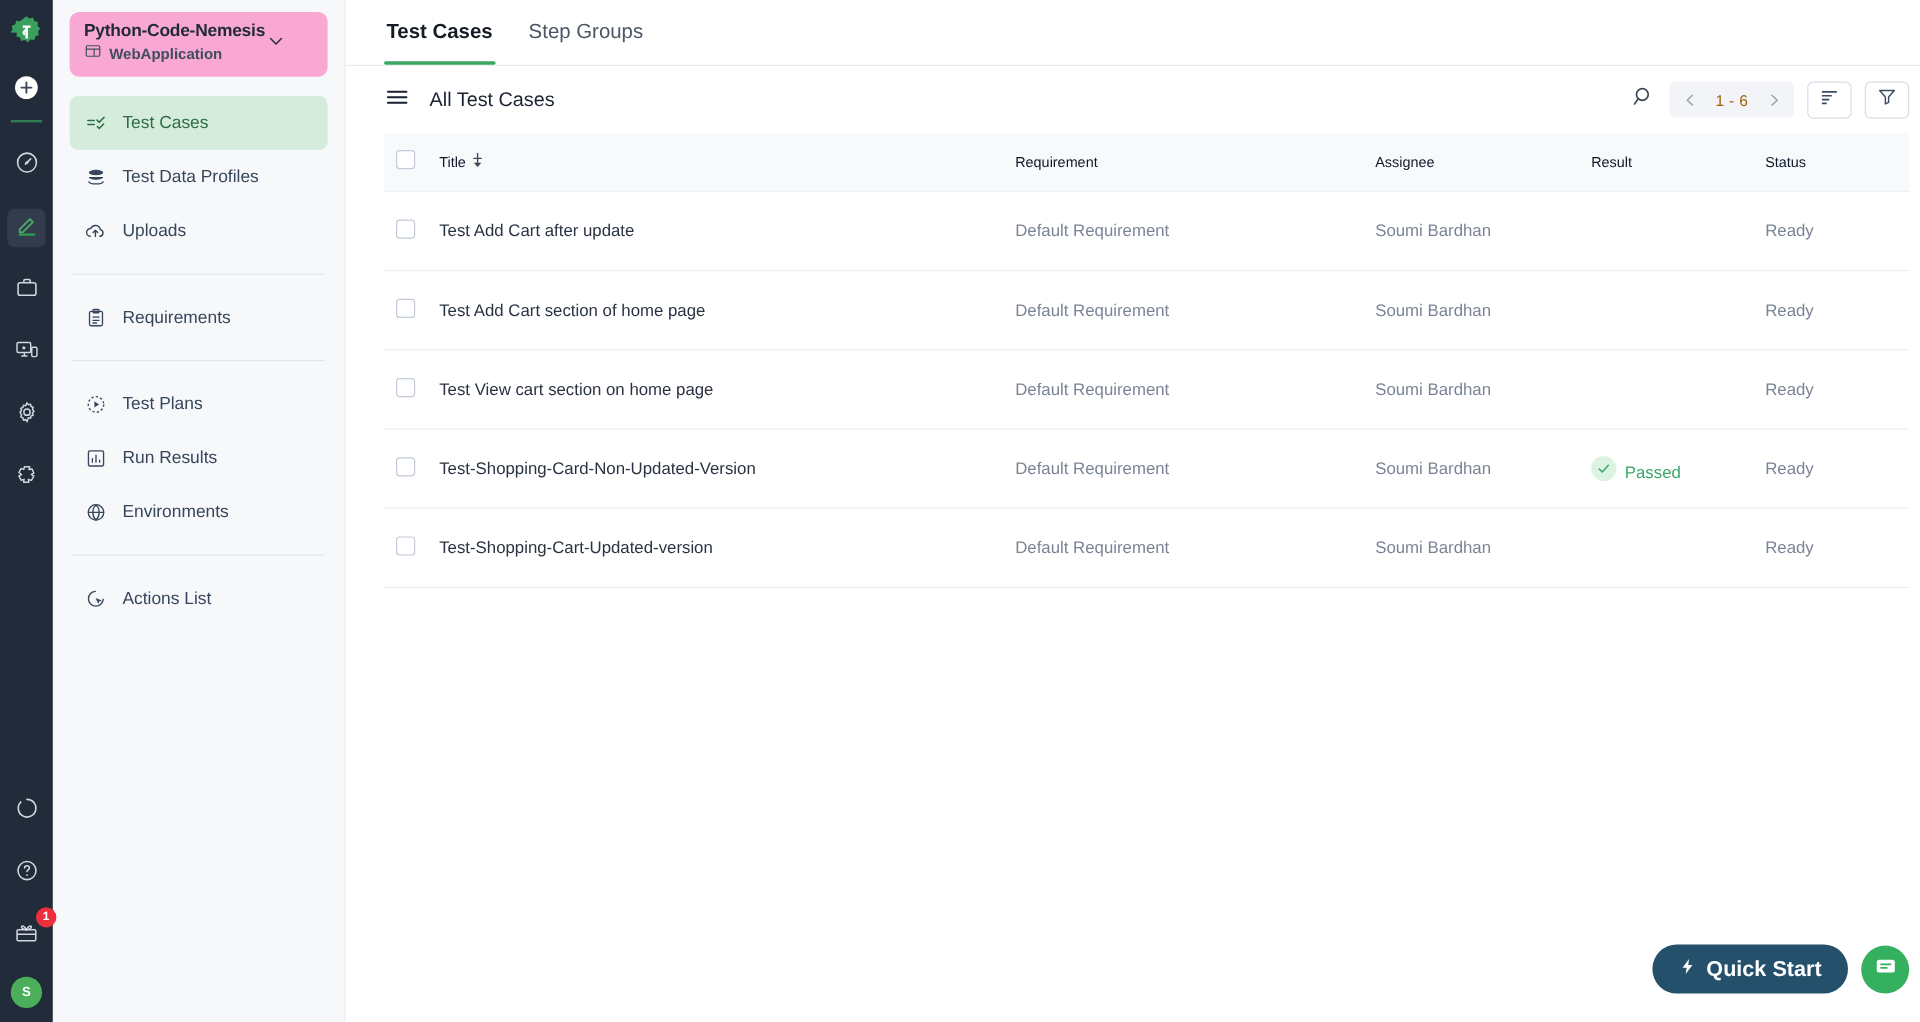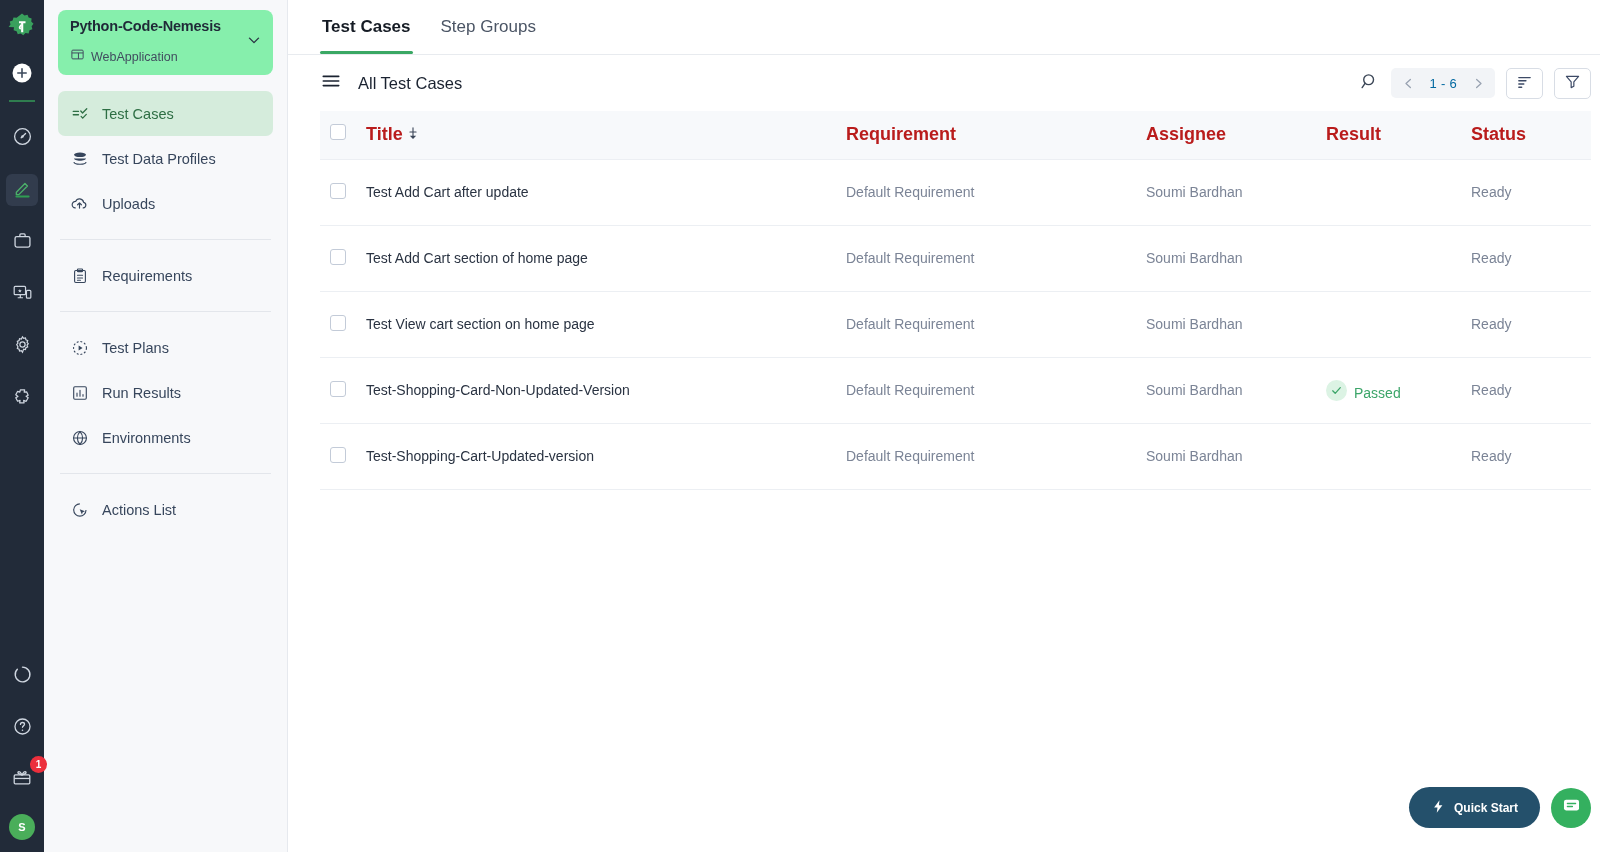--- a/index.html
+++ b/index.html
@@ -48,28 +48,28 @@
   }
 
   
   .sidebar {
     width: 244px; flex: 0 0 244px; height: 852px;
     background: #f7f8fa;
     border-right: 1px solid #e6e9ee;
     padding: 10px 14px 0 14px;
   }
   .proj-card {
-    background: #86efac;
+    background: #f9a8d4;
     border-radius: 8px;
     padding: 8px 10px 9px 12px;
-    display: flex; align-items: center; justify-content: space-between;
+    display: flex; align-items: center; 
     margin-bottom: 16px;
   }
   .proj-name { font-size: 14.5px; color: #1f2937; font-weight: 600; letter-spacing: -0.2px; }
-  .proj-sub { display: flex; align-items: center; gap: 6px; margin-top: 13px; }
+  .proj-sub { display: flex; align-items: center; gap: 6px; margin-top: 1px; font-weight: bold; }
   .proj-sub-label { font-size: 12.5px; color: #414d5f; }
   .nav-list { list-style: none; }
   .nav-item {
     display: flex; align-items: center; gap: 13px;
     height: 45px; padding: 0 12px;
     border-radius: 7px;
     color: #37465c; font-size: 14.5px;
   }
   .nav-item.active { background: #d5ecdc; color: #2e6e44; }
   .nav-item .nic { width: 19px; height: 19px; display:flex; align-items:center; justify-content:center; flex: 0 0 19px; }
@@ -114,28 +114,28 @@
     padding: 0 20px 0 32px;
   }
   .toolbar-left { display: flex; align-items: center; gap: 16px; }
   .toolbar-title { font-size: 16.5px; color: #1a2230; font-weight: 500; }
   .toolbar-right { display: flex; align-items: center; gap: 11px; }
   .pager {
     background: #f2f4f7; border-radius: 5px; height: 30px;
     display: flex; align-items: center; gap: 4px; padding: 0 6px;
   }
   .pager-arrow { width: 22px; height: 26px; display:flex;align-items:center;justify-content:center; color:#97a1b0; }
-  .pager-label { font-size: 13px; color: #0369a1; padding: 0 6px; letter-spacing: 0.3px; }
+  .pager-label { font-size: 13px; color: #a16207; padding: 0 6px; letter-spacing: 0.3px; }
 
   
   .table-wrap { padding: 0 20px 0 32px; flex: 1 1 auto; }
   table { width: 100%; border-collapse: collapse; table-layout: fixed; }
   thead tr { background: #f7f9fb; }
   thead th {
-    text-align: left; font-size: 18px; color: #b91c1c; font-weight: 700;
+    text-align: left; font-size: 12px; color: #0f172a; font-weight: 400;
     height: 48px; padding: 0;
   }
   .col-check { width: 46px; padding-left: 10px !important; }
   .col-title { width: 480px; }
   .col-req { width: 300px; }
   .col-assignee { width: 180px; }
   .col-result { width: 145px; }
   .col-status { width: 120px; }
   tbody td {
     height: 66px; font-size: 14px; color: #2a3342;
@@ -154,21 +154,21 @@
     width: 21px; height: 21px; border-radius: 50%; background: #dcf3e4;
     display: flex; align-items: center; justify-content: center;
   }
   .badge-text { color: #3ca569; font-size: 14px; }
 
   
   .floating { position: absolute; right: 20px; bottom: 24px; display: flex; align-items: center; gap: 11px; }
   .quick-start {
     background: #24506b; color: #fff; height: 41px; border-radius: 21px;
     display: flex; align-items: center; gap: 8px; padding: 0 22px;
-    font-size: 12px; font-weight: bold;
+    font-size: 18px; font-weight: bold;
   }
   .chat-fab {
     width: 40px; height: 40px; border-radius: 50%; background: #34b05f;
     display: flex; align-items: center; justify-content: center;
   }
   .main-inner { position: relative; flex: 1 1 auto; display:flex; flex-direction:column; }
 </style>
 </head>
 <body>
 

